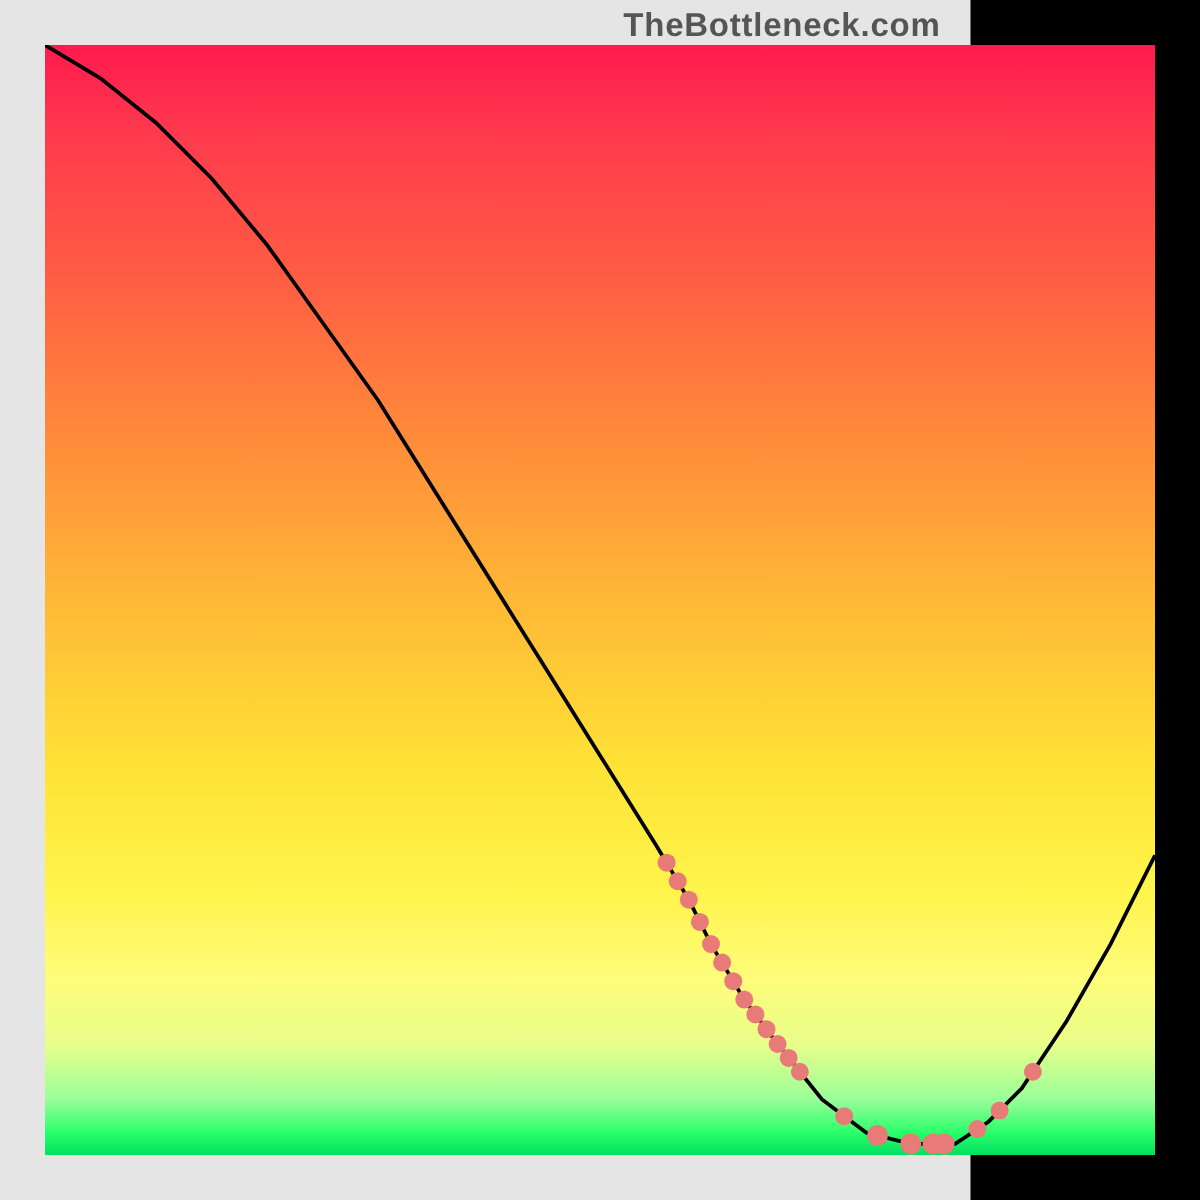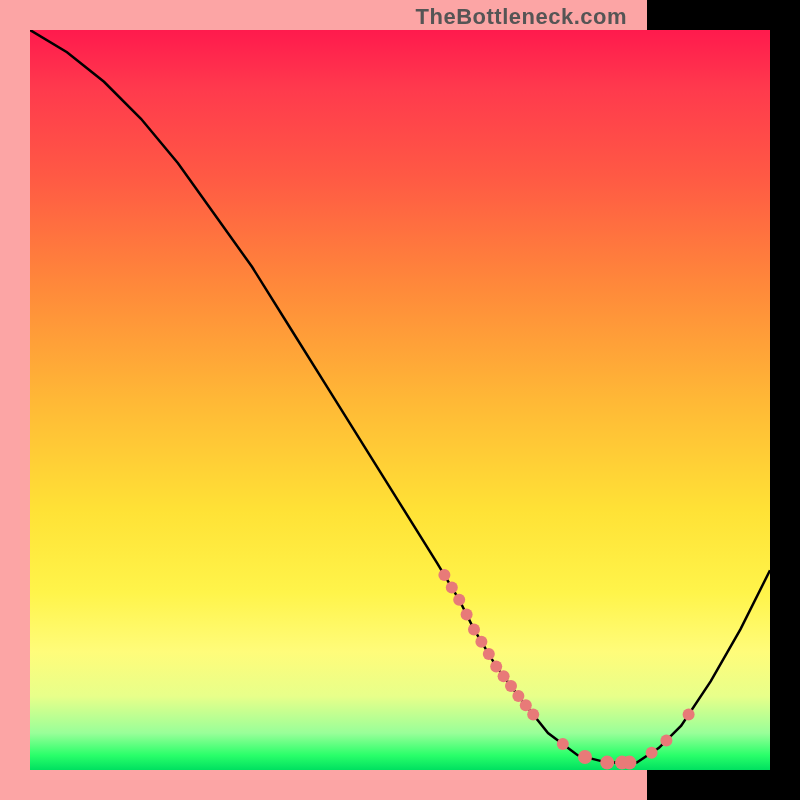--- a/index.html
+++ b/index.html
@@ -7,21 +7,21 @@
     padding: 0;
     background: #000;
     width: 800px;
     height: 800px;
     overflow: hidden;
     font-family: Arial, sans-serif;
   }
   .outer {
     width: 647px;
     height: 800px;
-    background: #fca5a5;
+    background: #e5e5e5;
     position: relative;
   }
   .watermark {
     position: absolute;
     top: 4px;
     right: 20px;
     color: #555;
     font-size: 22px;
     font-weight: 600;
     letter-spacing: 0.5px;

